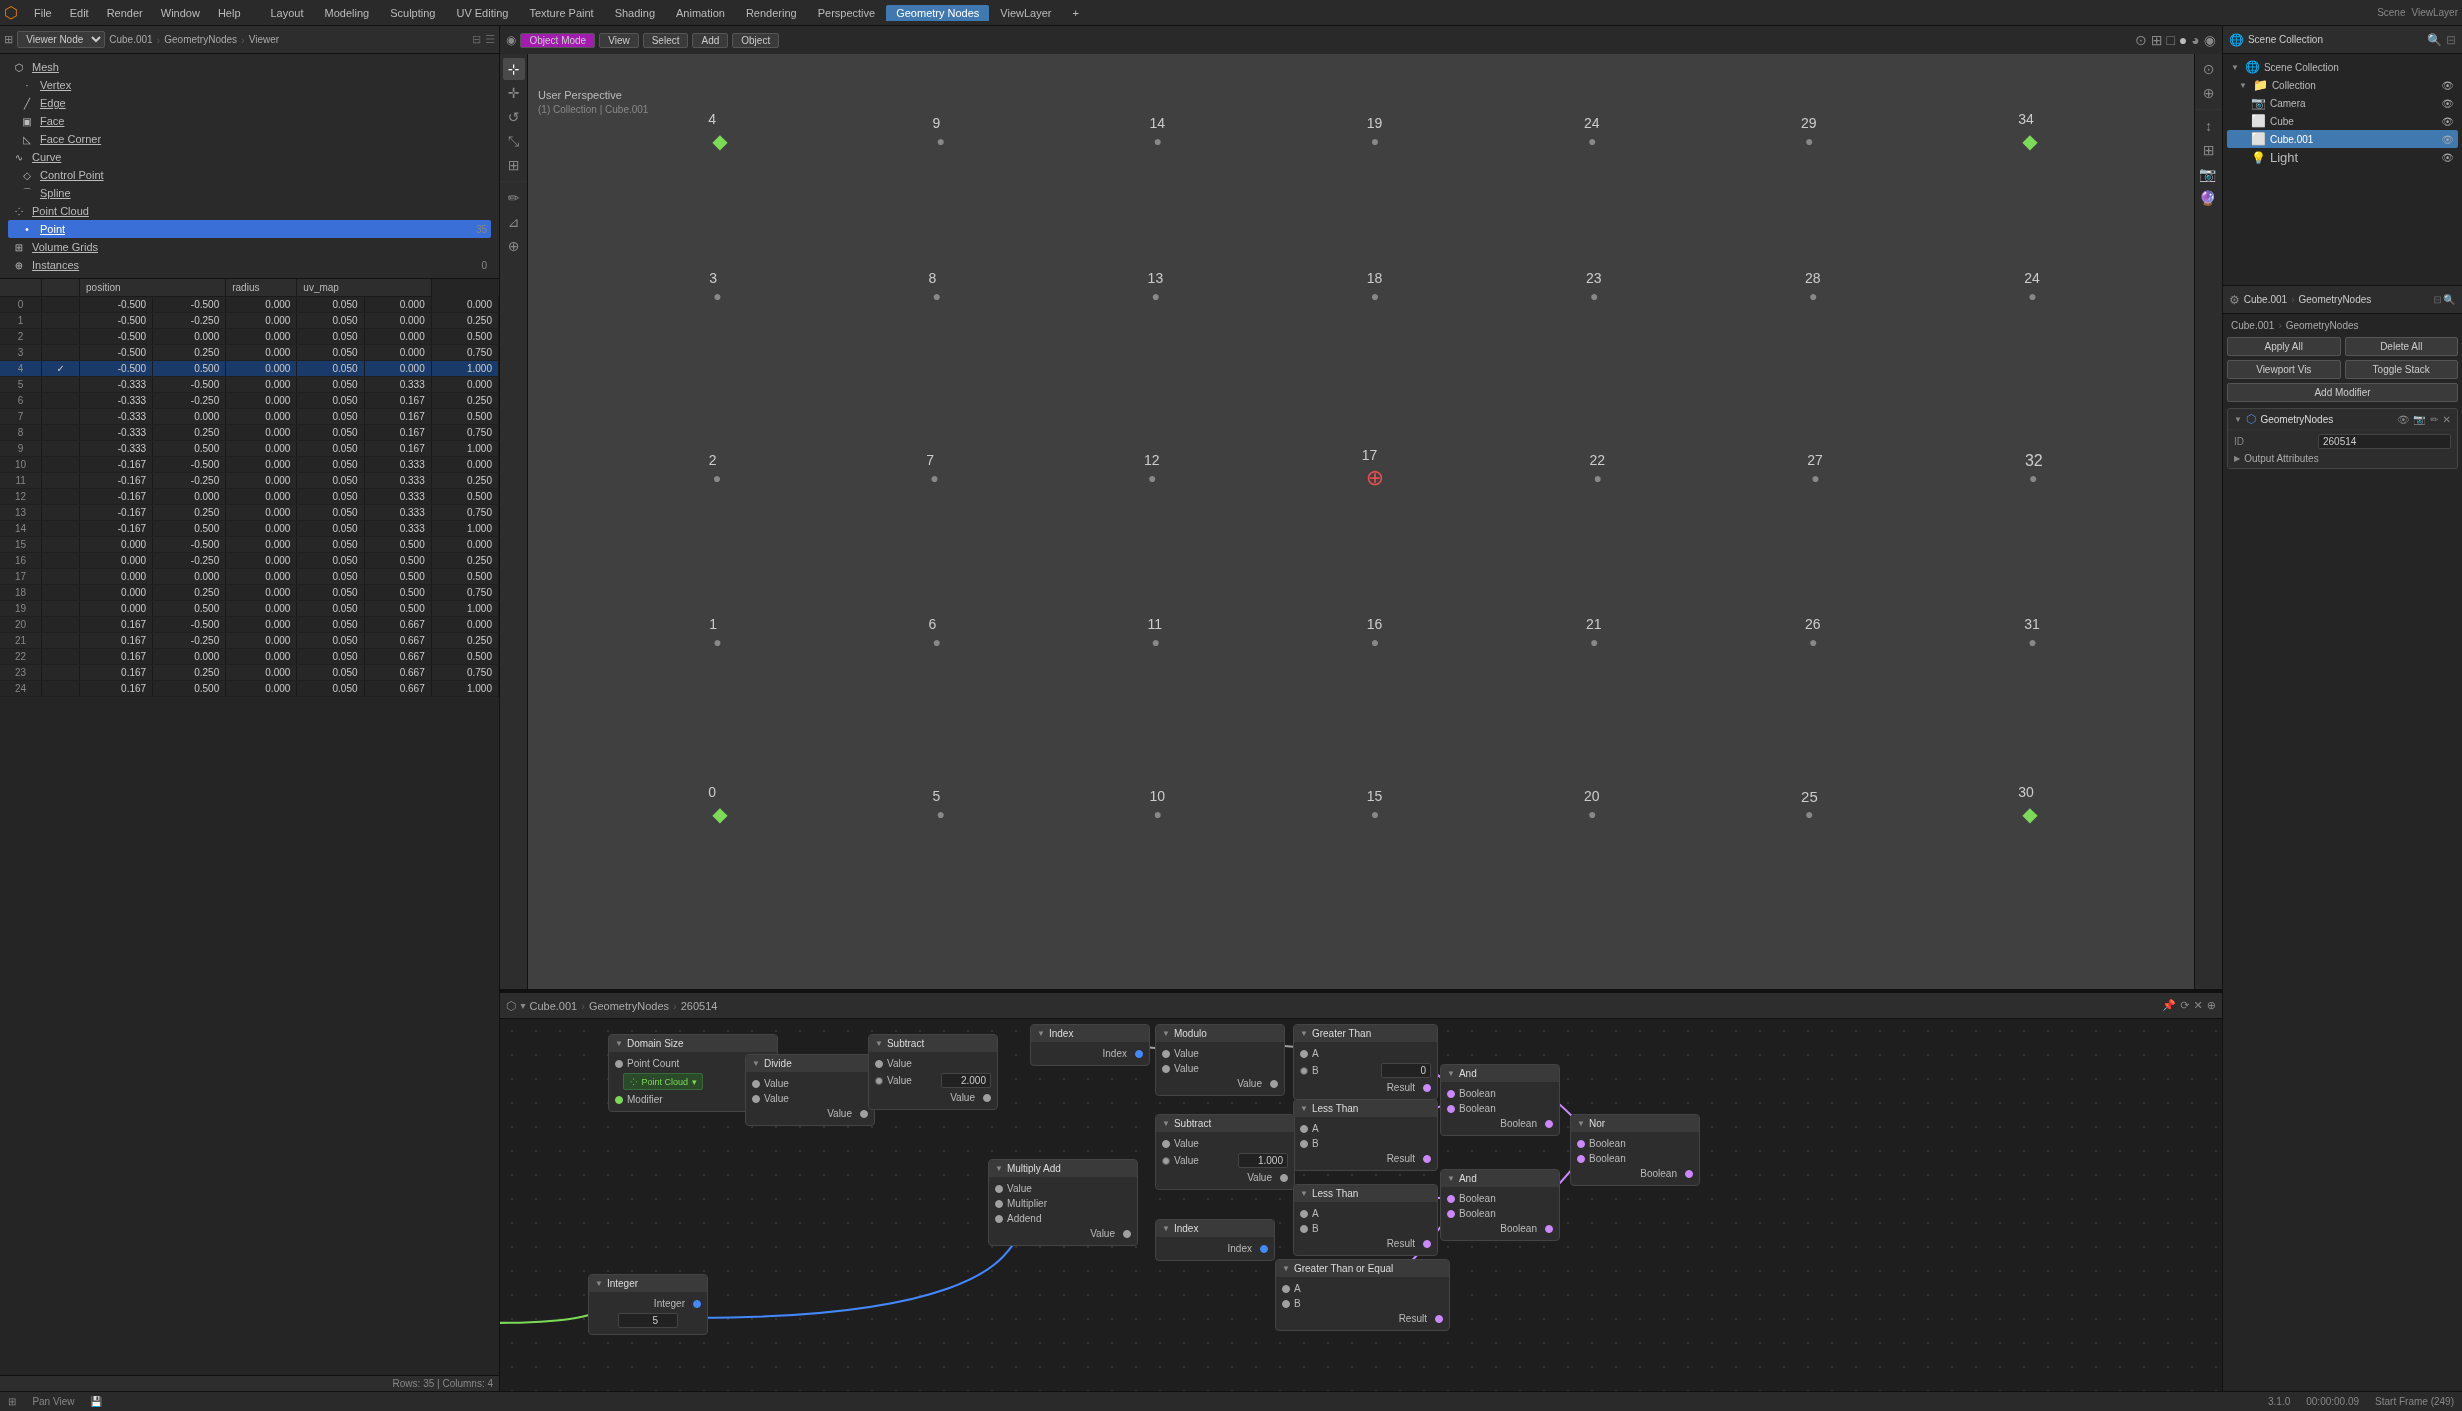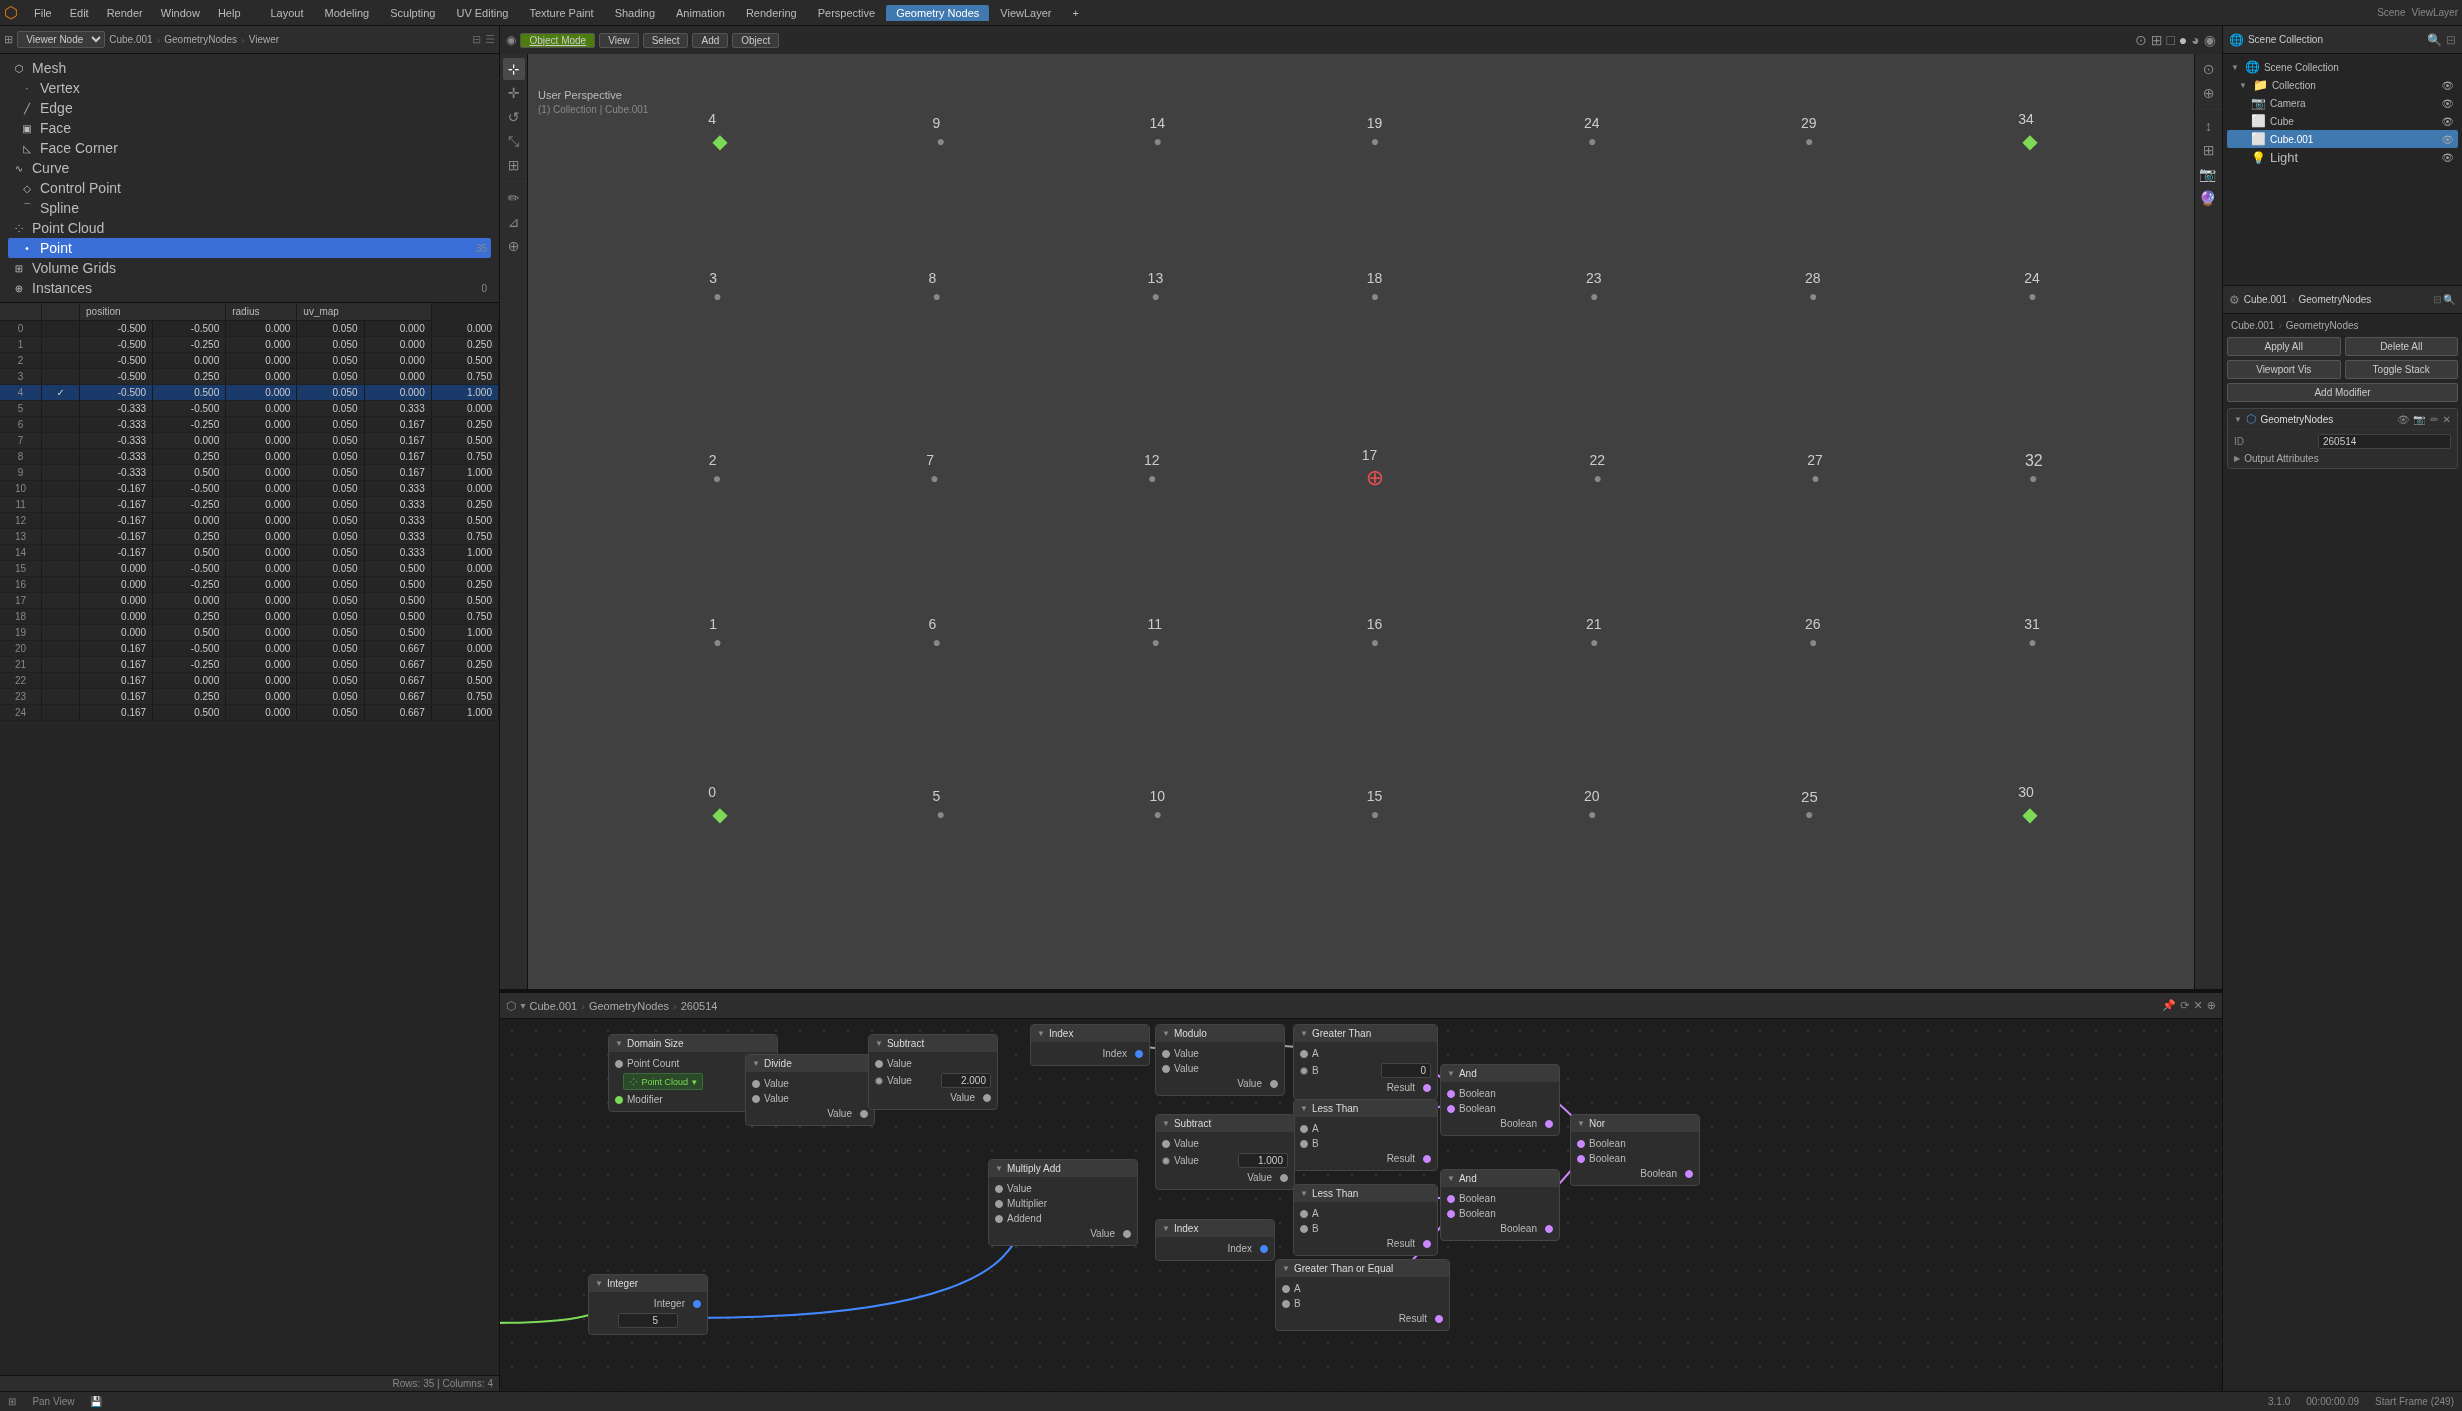--- a/index.html
+++ b/index.html
@@ -32,21 +32,21 @@
       display: flex; align-items: center; background: #2d2d2d; height: 28px;
       padding: 0 4px; border-bottom: 1px solid #111; gap: 4px;
     }
     .spr-dropdown { background: #3a3a3a; border: 1px solid #555; color: #ccc; padding: 1px 4px; font-size: 10px; border-radius: 2px; }
     .filter-icons { margin-left: auto; display: flex; gap: 4px; }
 
     
     .geo-types { background: #2a2a2a; padding: 4px 8px; border-bottom: 1px solid #111; }
     .geo-type-item { display: flex; align-items: center; gap: 6px; padding: 2px 4px; cursor: pointer; border-radius: 2px; color: #bbb; }
     .geo-type-item.active { background: #3a6fd8; color: #fff; }
-    .geo-type-label { font-size: 14px; }
+    .geo-type-label { font-size: 11px; text-decoration: underline; }
     .geo-type-count { margin-left: auto; color: #888; font-size: 10px; }
     .geo-type-icon { width: 14px; height: 14px; display: flex; align-items: center; justify-content: center; font-size: 10px; }
 
     
     .table-wrapper { flex: 1; overflow: auto; }
     table { width: 100%; border-collapse: collapse; font-size: 10px; }
     thead tr { background: #2d2d2d; position: sticky; top: 0; z-index: 1; }
     thead th { padding: 3px 6px; border-right: 1px solid #1a1a1a; border-bottom: 1px solid #1a1a1a; color: #bbb; text-align: left; font-weight: normal; white-space: nowrap; }
     tbody tr { background: #252525; }
     tbody tr:nth-child(even) { background: #272727; }
@@ -64,21 +64,21 @@
     
     .viewport-area {
       flex: 1; background: #393939; position: relative; overflow: hidden;
       border-bottom: 2px solid #111;
     }
     .viewport-header {
       position: absolute; top: 0; left: 0; right: 0; height: 28px;
       background: rgba(40,40,40,0.9); display: flex; align-items: center; gap: 4px; padding: 0 6px; z-index: 10;
     }
     .vp-btn { padding: 1px 8px; background: #3a3a3a; border: 1px solid #555; color: #ccc; font-size: 10px; border-radius: 2px; cursor: pointer; }
-    .vp-btn.active { background: #4d7c0f; text-decoration: underline; }
+    .vp-btn.active { background: #a21caf; }
     .viewport-label { position: absolute; top: 35px; left: 10px; color: #bbb; font-size: 11px; }
     .viewport-sublabel { position: absolute; top: 50px; left: 10px; color: #888; font-size: 10px; }
 
     
     .left-toolbar {
       position: absolute; left: 0; top: 28px; bottom: 0; width: 28px;
       background: #2d2d2d; display: flex; flex-direction: column; align-items: center; padding-top: 4px; gap: 2px; border-right: 1px solid #111;
     }
     .toolbar-icon { width: 22px; height: 22px; display: flex; align-items: center; justify-content: center; color: #888; cursor: pointer; border-radius: 2px; font-size: 14px; }
     .toolbar-icon.active { background: #4a4a4a; color: #fff; }

